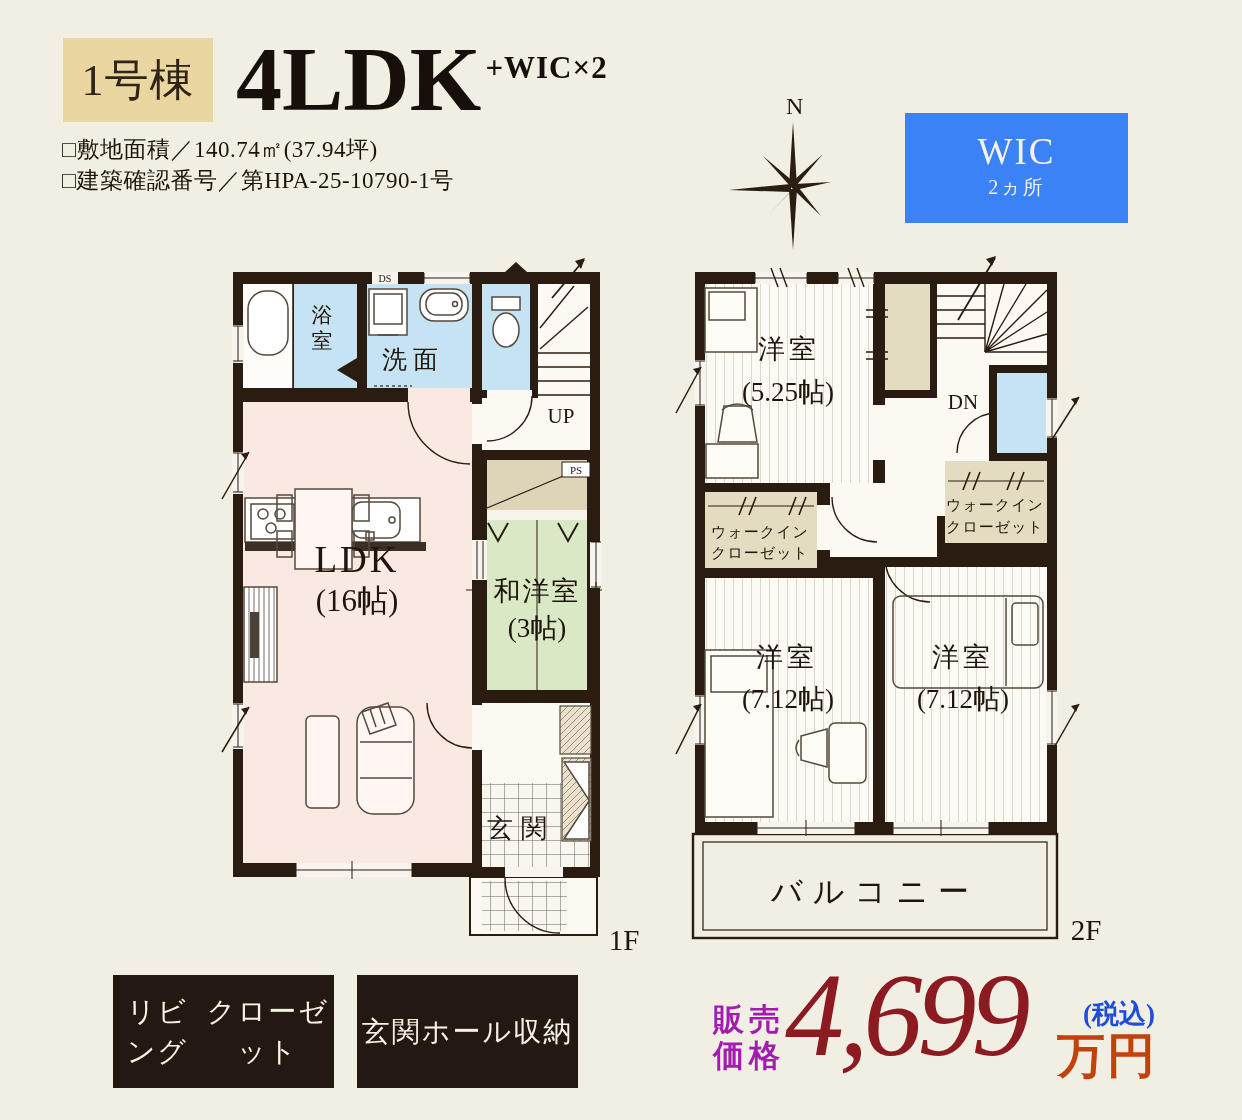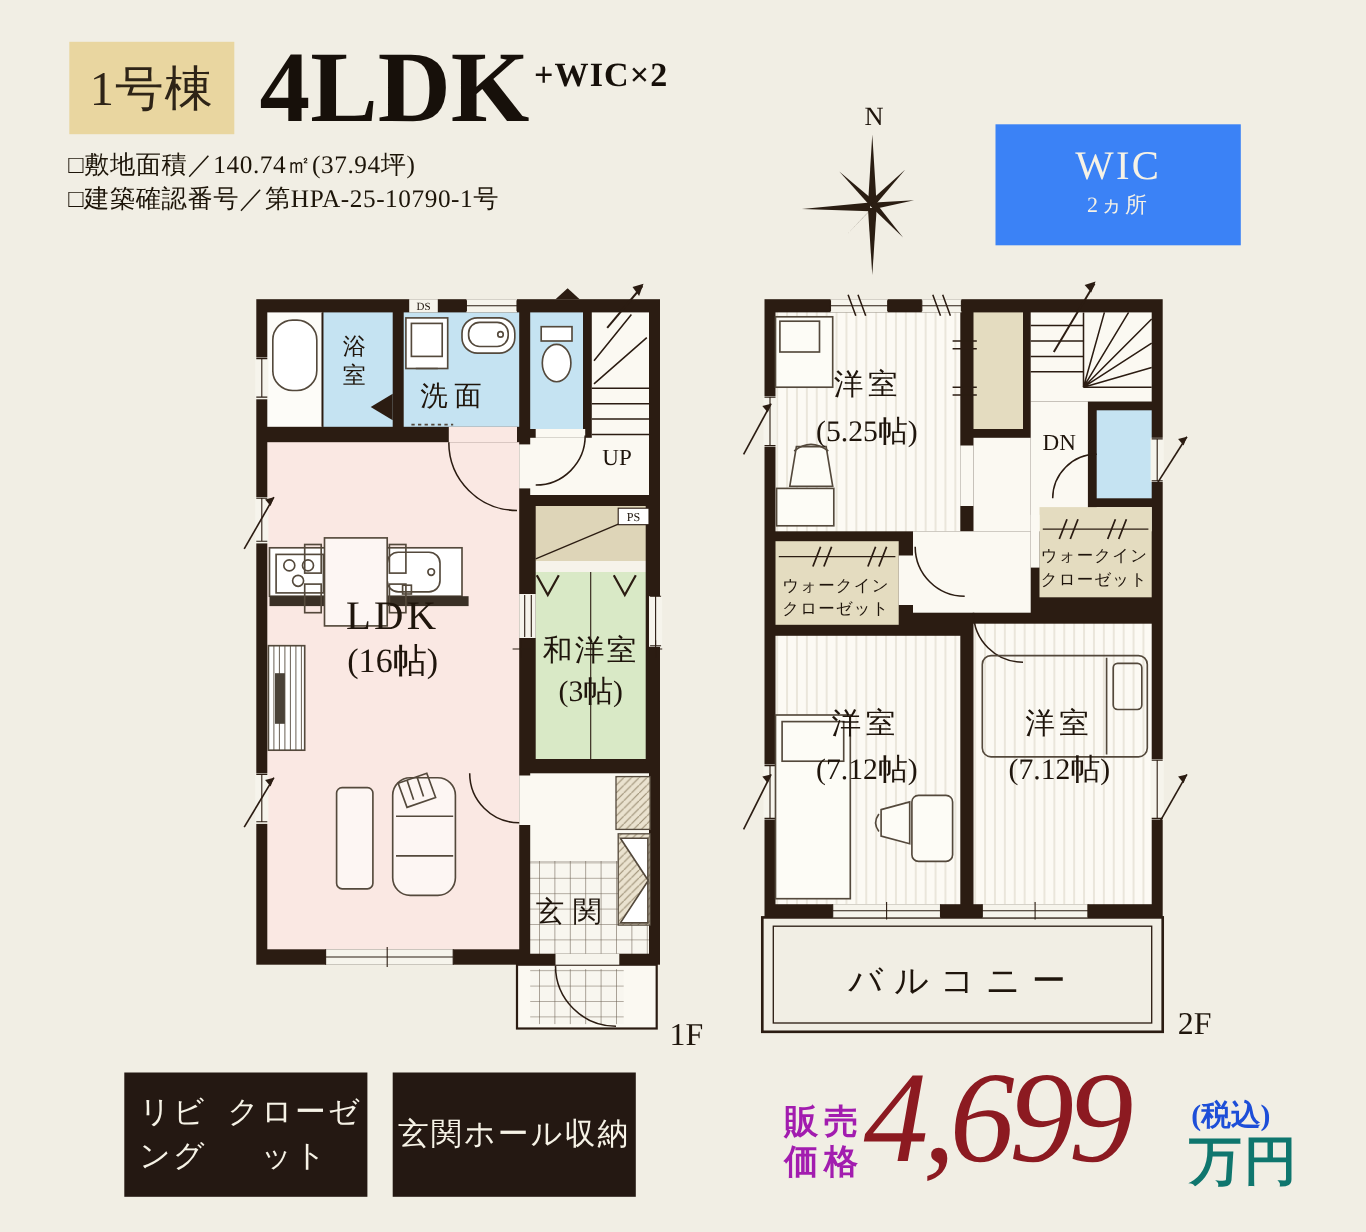--- a/index.html
+++ b/index.html
@@ -46,21 +46,21 @@
   .price{position:absolute;left:705px;top:962px;width:537px;height:150px;}
   .price .label{
     position:absolute;left:8px;top:40px;font-size:31px;font-weight:700;
     color:#a21caf;line-height:36px;letter-spacing:5px;
   }
   .price .amount{
     position:absolute;left:80px;top:-14px;font-size:118px;font-style:italic;
     font-weight:400;color:#8c1a21;letter-spacing:-5px;
   }
   .price .tax{position:absolute;left:378px;top:34px;font-size:27px;font-weight:700;color:#1d4ed8;}
-  .price .unit{position:absolute;left:376px;top:62px;font-size:48px;font-weight:700;color:#0f766e;letter-spacing:2px;}
+  .price .unit{position:absolute;left:352px;top:62px;font-size:48px;font-weight:700;color:#c2410c;letter-spacing:2px;}
 </style>
 </head>
 <body>
 
 <div class="page">
 
   <div class="badge">
     <span>1号棟</span>
   </div>
   <div class="title"><span>4LDK</span><span class="suffix">+WIC×2</span></div>

